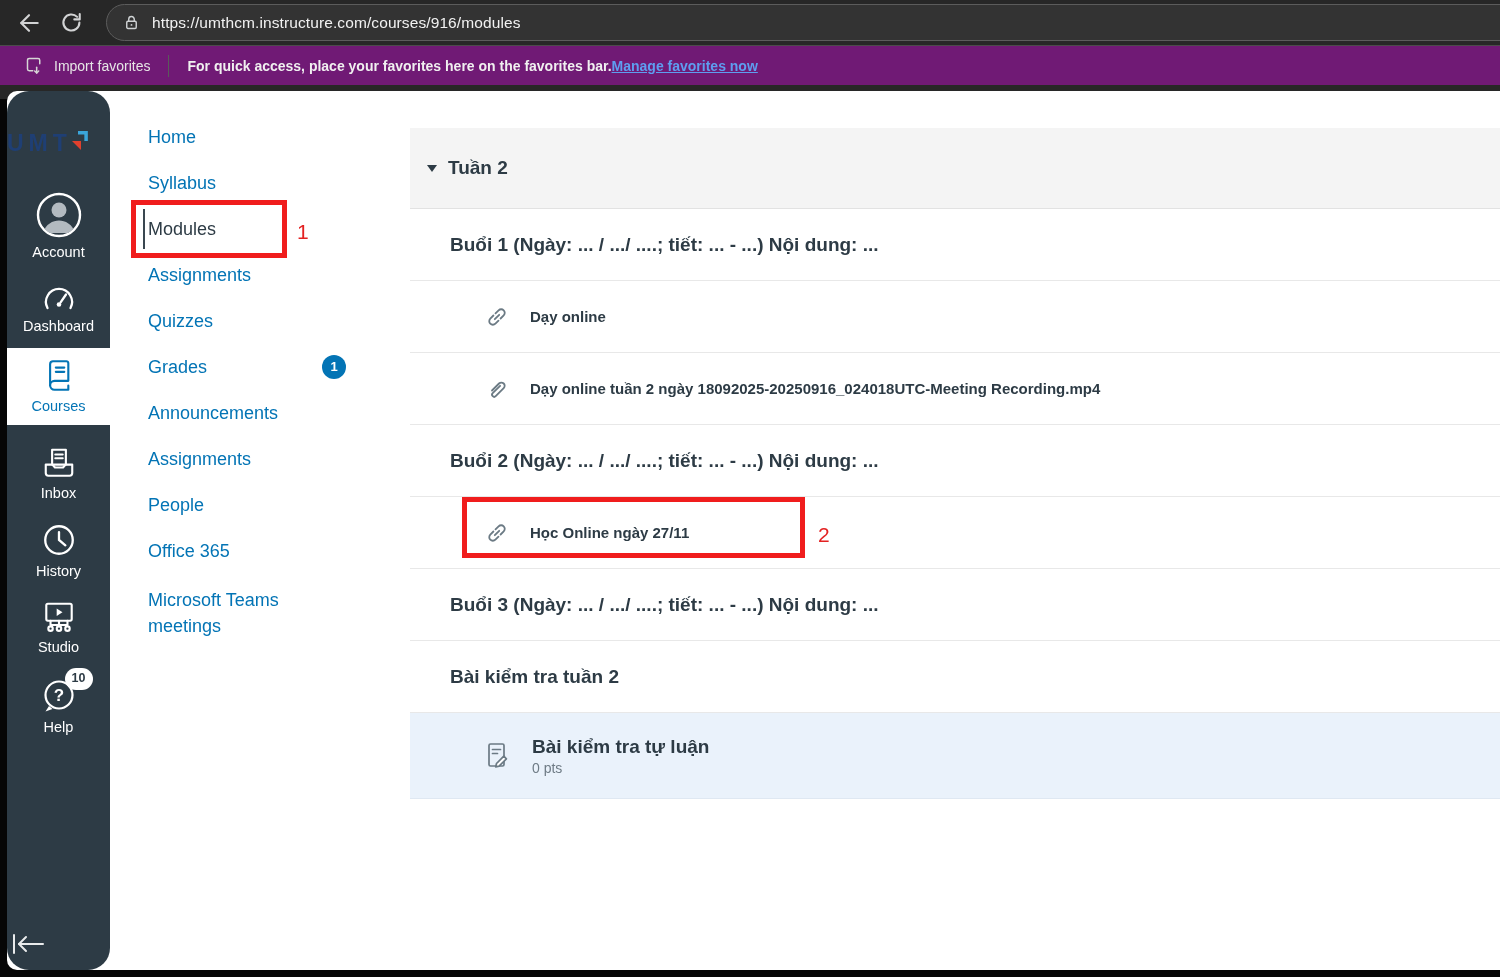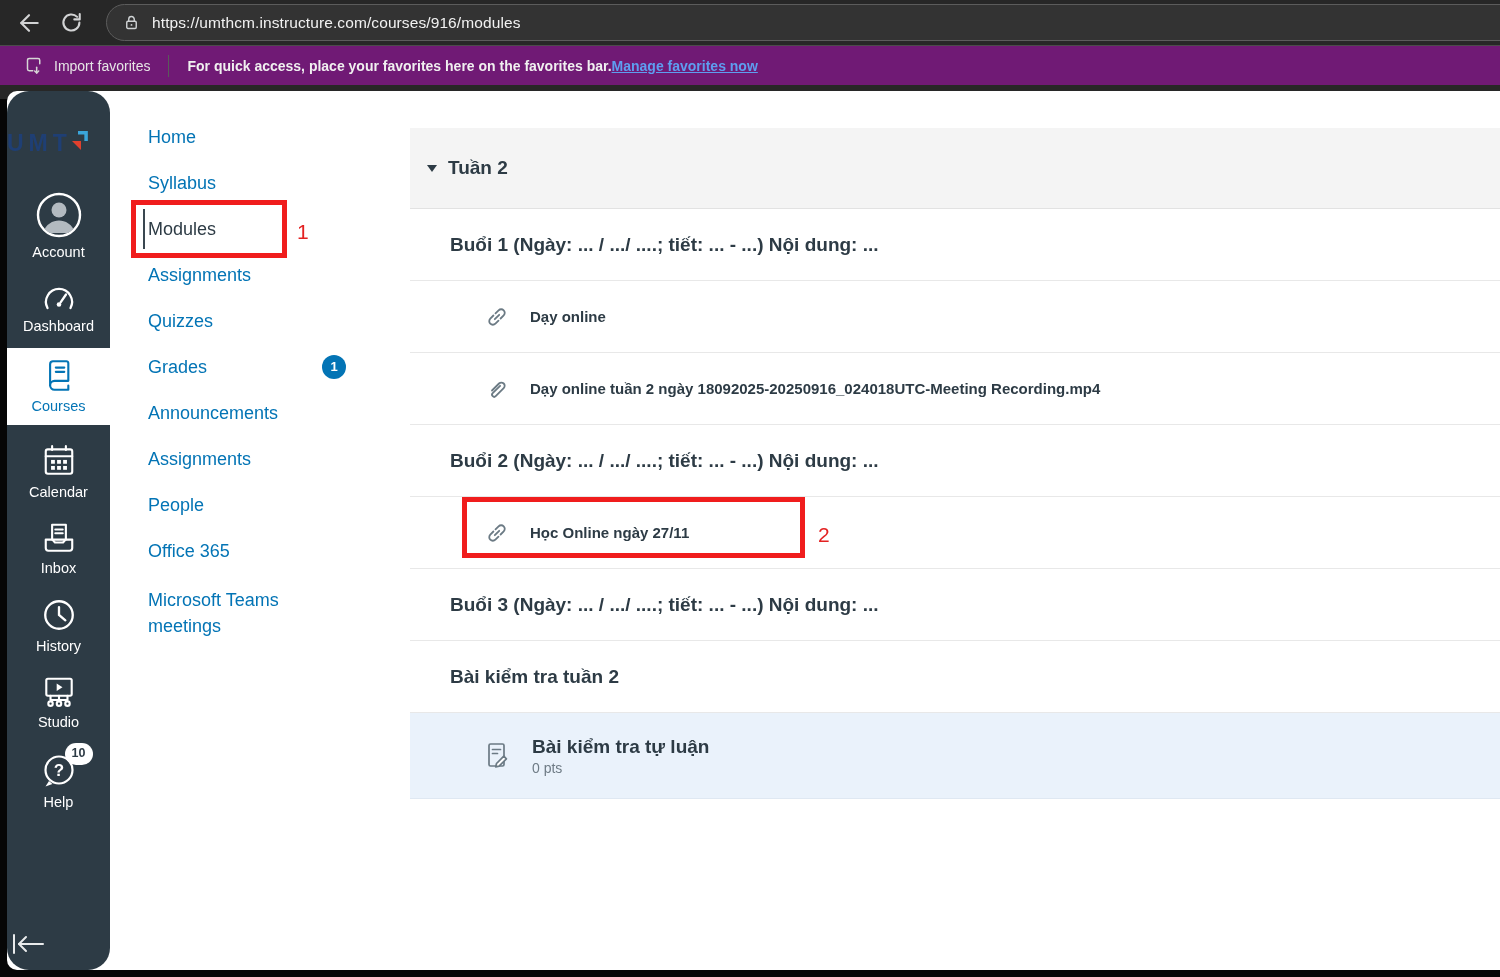--- a/index.html
+++ b/index.html
@@ -175,38 +175,20 @@
         <svg width="36" height="36" viewBox="0 0 34 34" fill="none" stroke-width="2" stroke-linecap="round" stroke-linejoin="round">
           <path d="M11 4 h13 a1.8 1.8 0 0 1 1.8 1.8 V22.5 H12.8 a4.2 4.2 0 0 0-4.2 4.2 V6.8 A2.8 2.8 0 0 1 11.4 4 z"></path>
           <path d="M8.6 26.7 a4.2 4.2 0 0 0 4.2 4.2 H25.8 v-4"></path>
           <path d="M14 10 h8"></path>
             <path d="M14 14 h8"></path>
         </svg>
       </span>
       <span>Courses</span>
     </a>
 
-    <a class="gn-item" style="margin-top:18px;">
-      <span class="icon-wrap">
-        <svg width="36" height="36" viewBox="0 0 34 34" fill="none" stroke-width="2" stroke-linecap="round">
-          <rect x="4.5" y="6" width="25" height="23" rx="2"></rect>
-          <path d="M4.5 12.5 h25"></path>
-          <path d="M10.5 3 v3.5 M23.5 3 v3.5"></path>
-          <g fill="#fff" stroke="none">
-            <rect x="9.5" y="16" width="3.6" height="3.6"></rect>
-              <rect x="15.2" y="16" width="3.6" height="3.6"></rect>
-              <rect x="20.9" y="16" width="3.6" height="3.6"></rect>
-            <rect x="9.5" y="21.7" width="3.6" height="3.6"></rect>
-              <rect x="15.2" y="21.7" width="3.6" height="3.6"></rect>
-              <rect x="20.9" y="21.7" width="3.6" height="3.6"></rect>
-          </g>
-        </svg>
-      </span>
-      <span>Calendar</span>
-    </a>
 
     <a class="gn-item">
       <span class="icon-wrap">
         <svg width="36" height="34" viewBox="0 0 34 32" fill="none" stroke-width="2" stroke-linecap="round" stroke-linejoin="round">
           <rect x="10.5" y="3.5" width="13" height="14"></rect>
           <path d="M13.5 8 h7 M13.5 11.5 h7"></path>
           <path d="M4.5 17.5 v8 a2.5 2.5 0 0 0 2.5 2.5 h20 a2.5 2.5 0 0 0 2.5-2.5 v-8 h-6.3 l-2.4 2.8 h-7.6 l-2.4-2.8 z"></path>
         </svg>
       </span>
       <span>Inbox</span>

